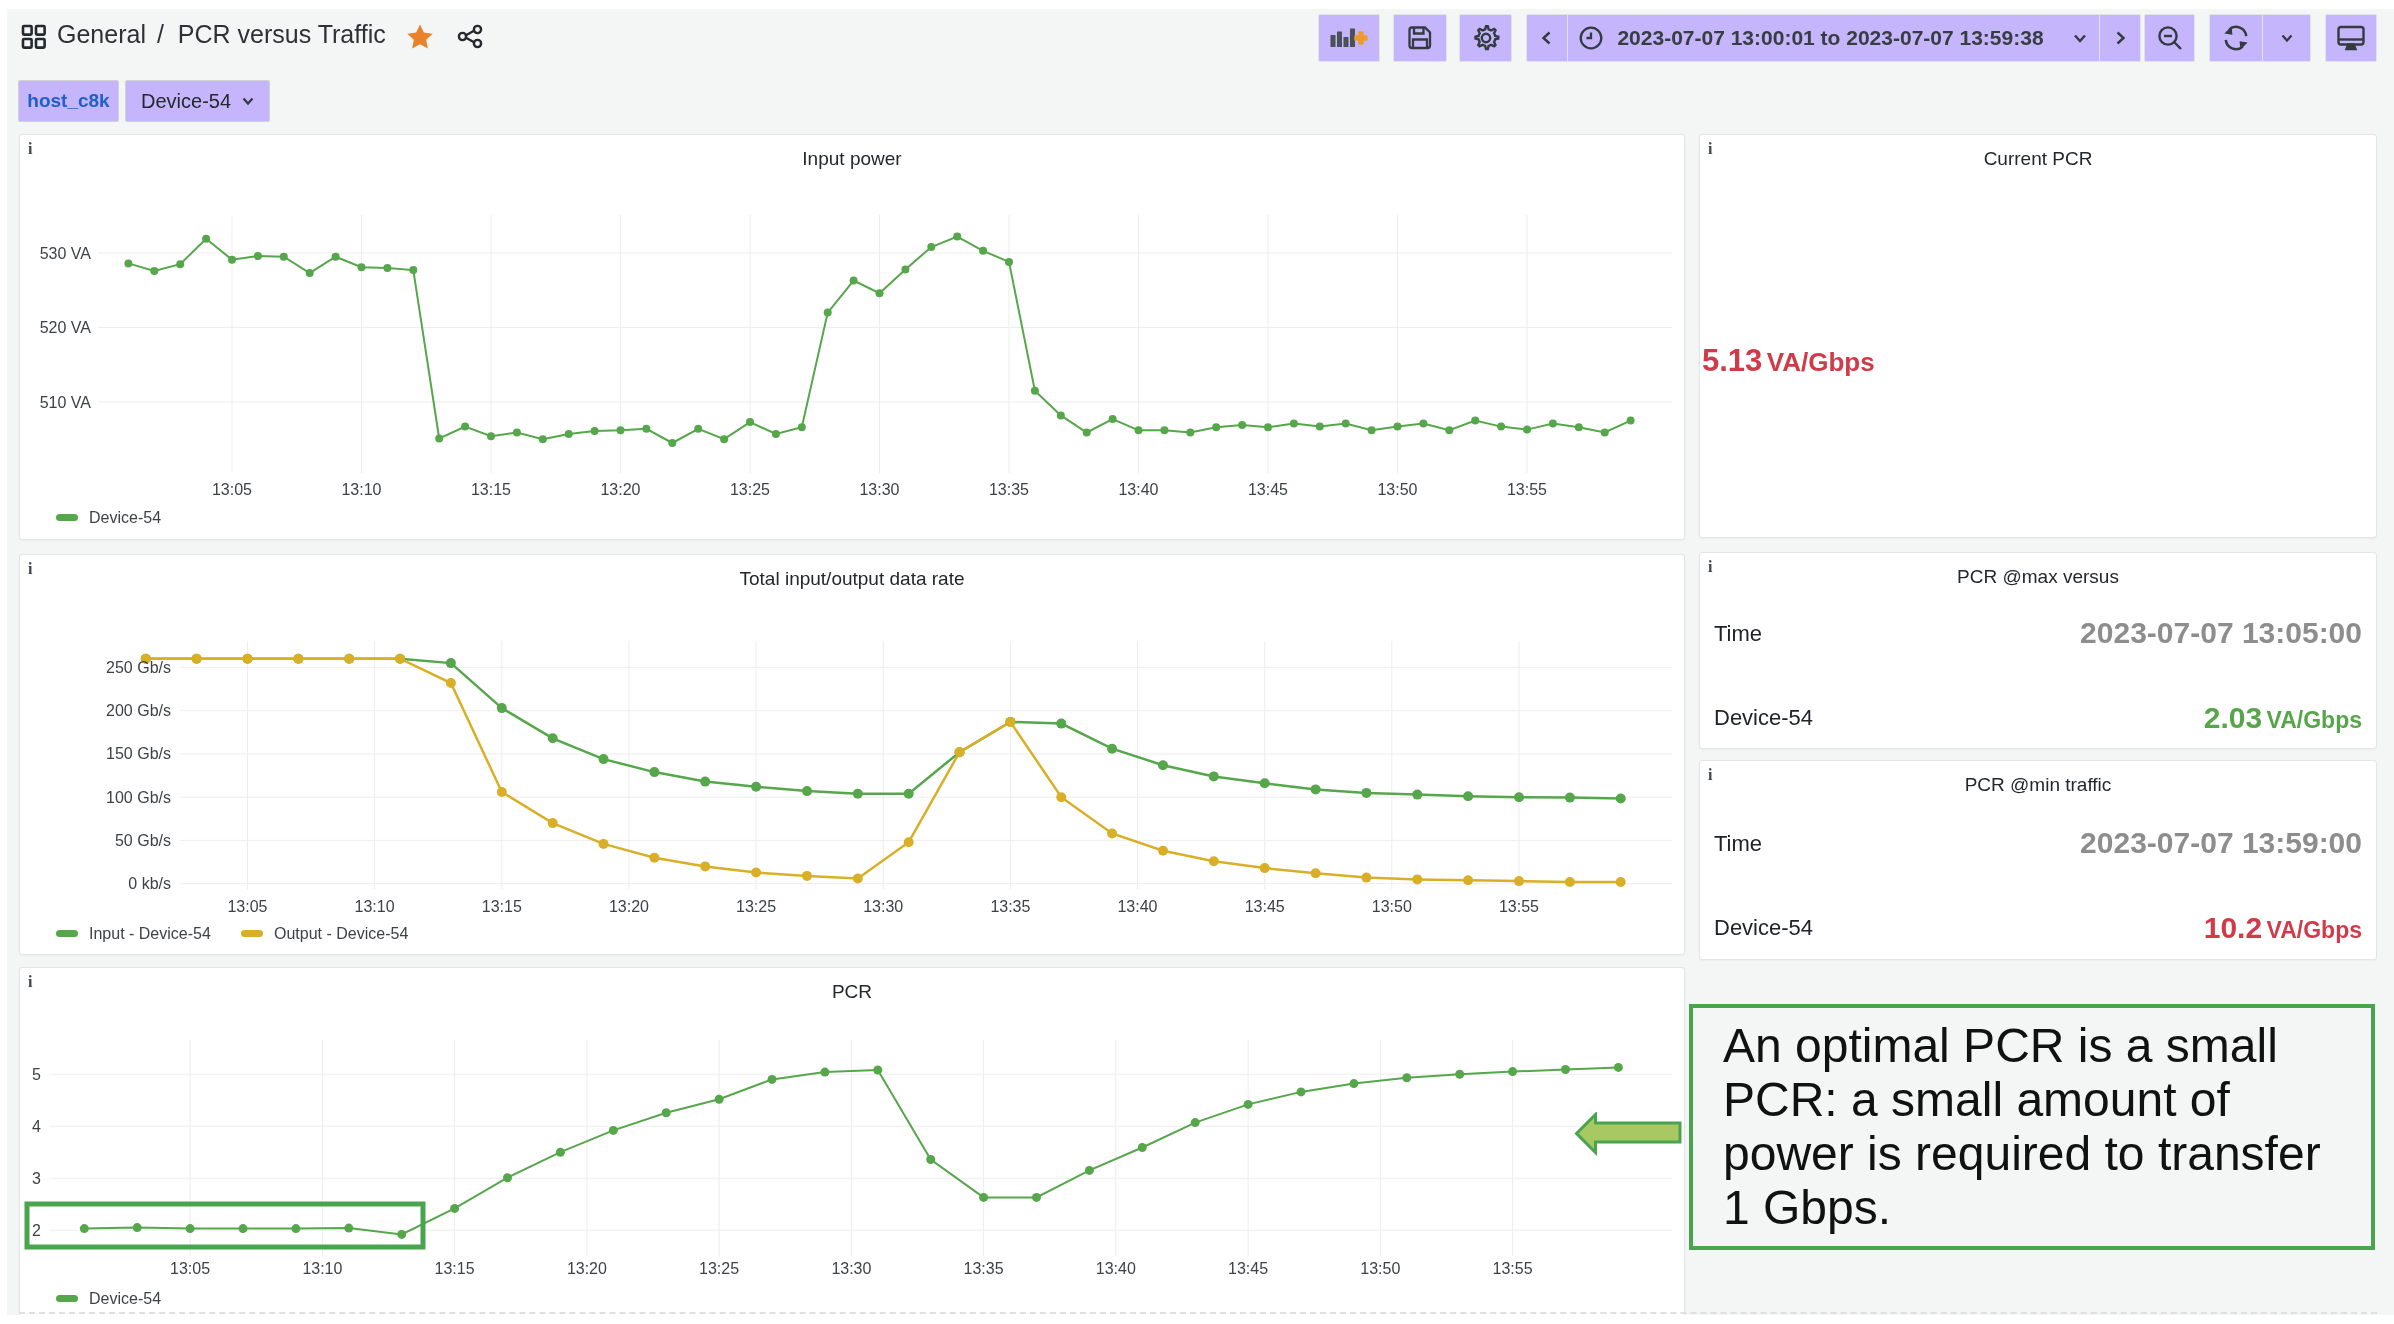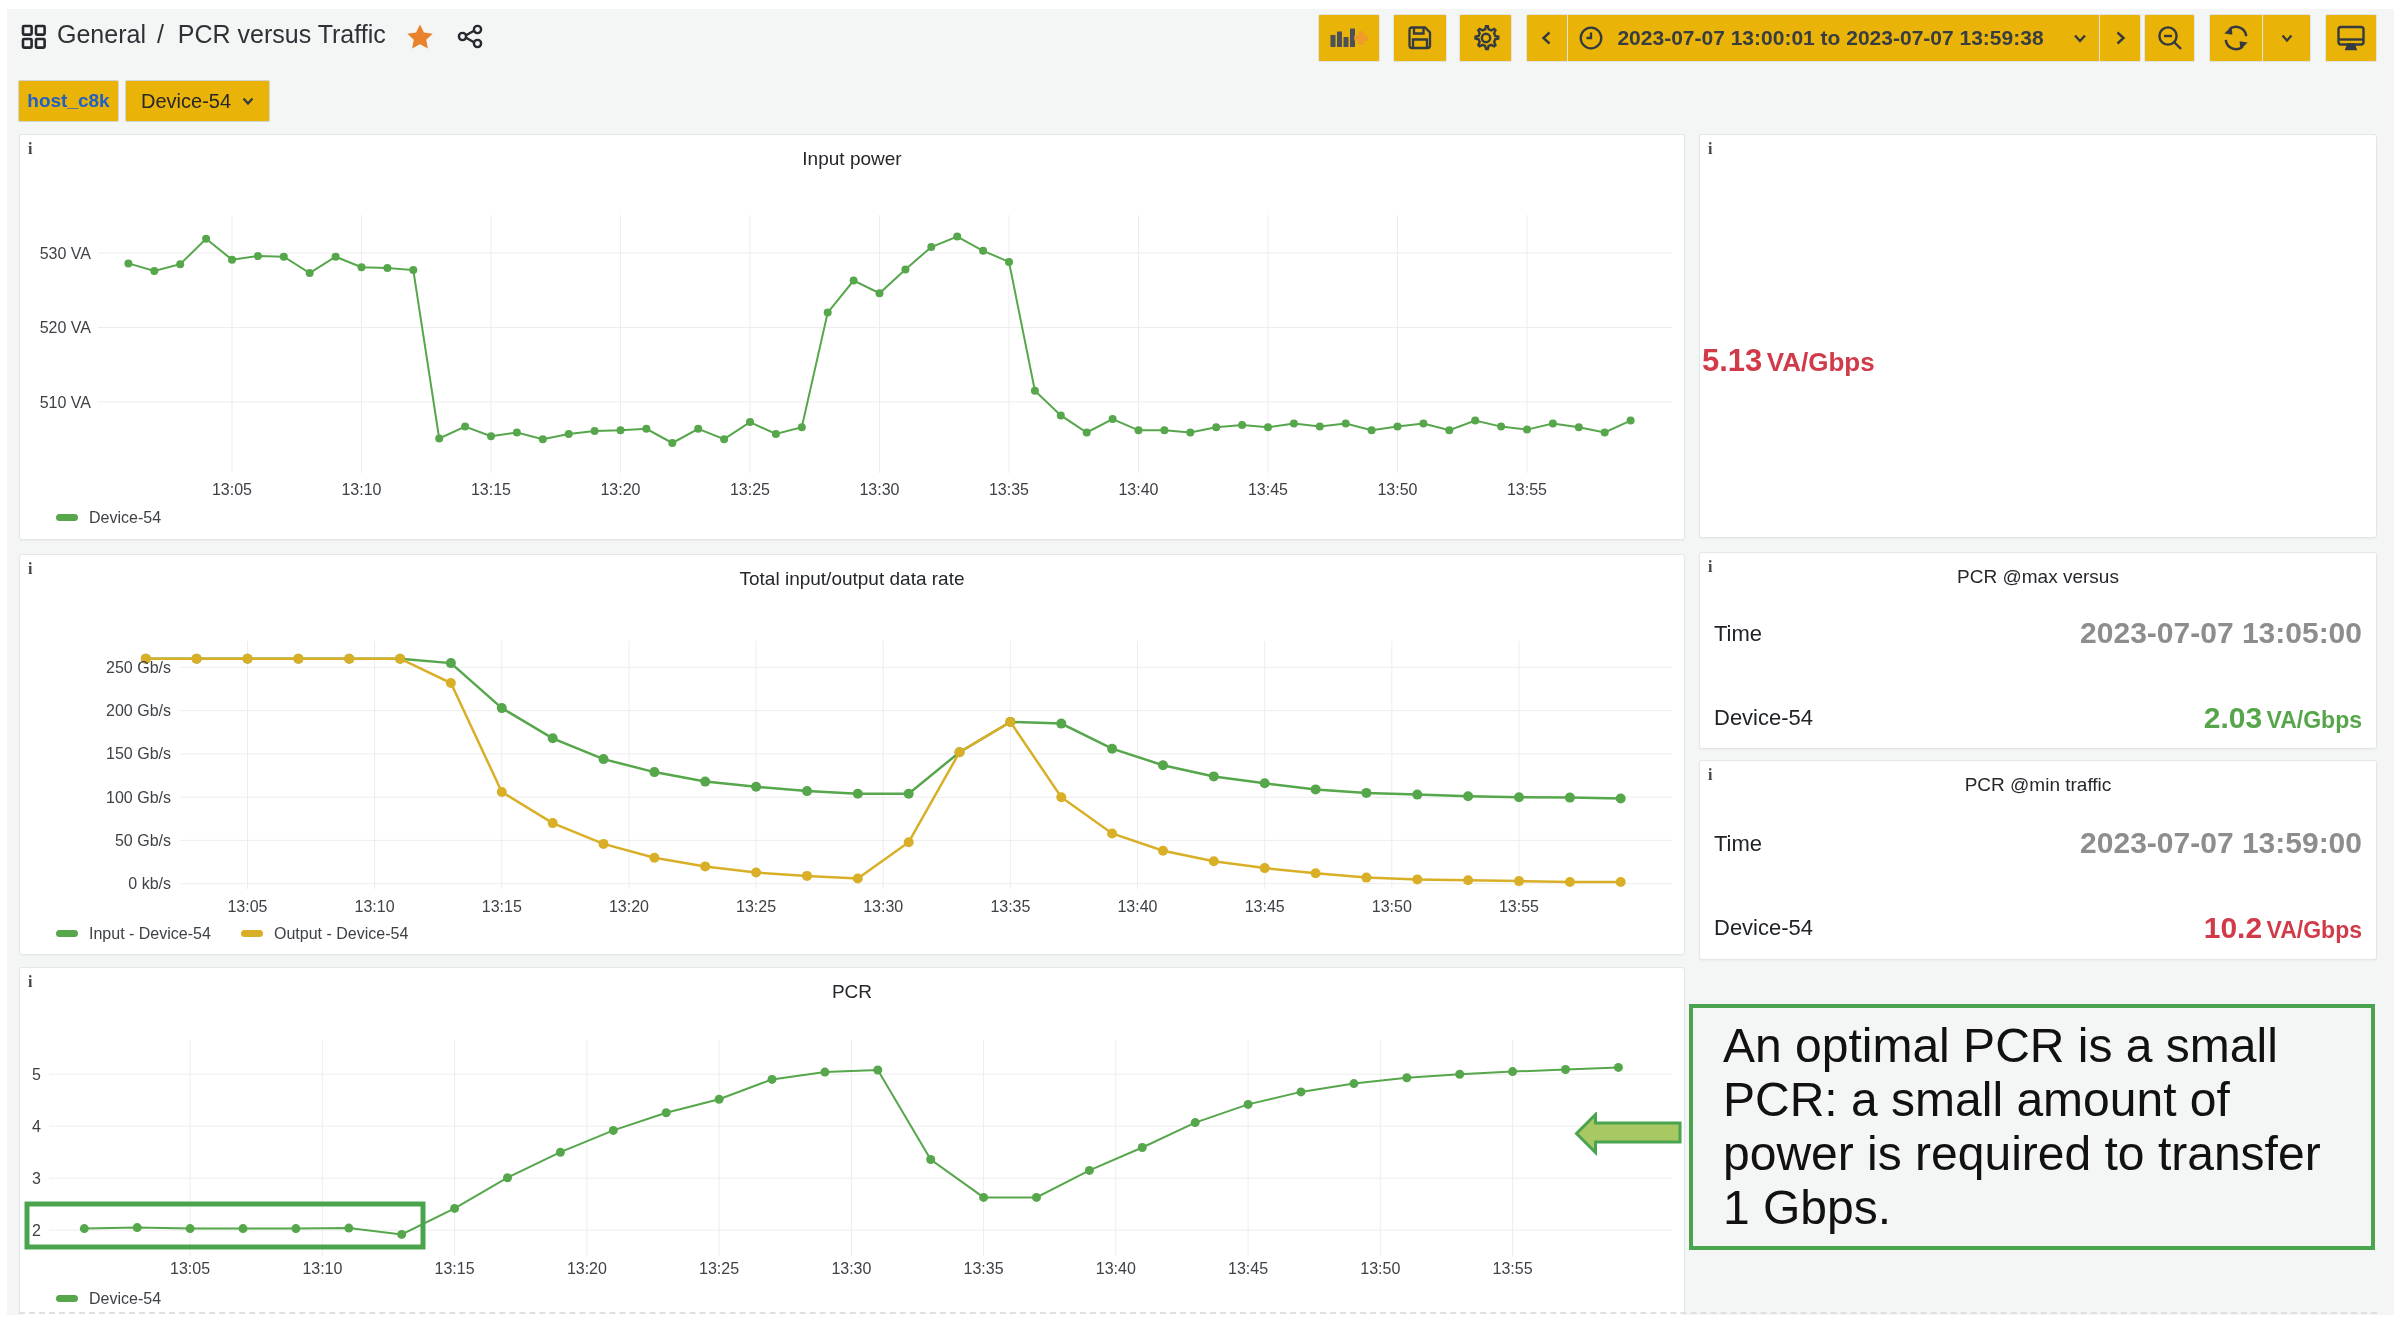--- a/index.html
+++ b/index.html
@@ -1,21 +1,21 @@
 <!DOCTYPE html>
 <html><head><meta charset="utf-8">
 <style>
 * { margin:0; padding:0; box-sizing:border-box; }
 html,body { width:2394px; height:1324px; background:#ffffff; font-family:"Liberation Sans", sans-serif; overflow:hidden; }
 .page { position:absolute; left:7px; top:9px; width:2387px; height:1306px; background:#f4f5f5; }
 .abs { position:absolute; }
 .panel { position:absolute; background:#fff; border:1px solid #e4e5e6; border-radius:3px; box-shadow:0 1px 2px rgba(0,0,0,0.04); }
 .ptitle { position:absolute; top:13px; left:0; right:0; text-align:center; font-size:19px; font-weight:400; color:#24272b; }
 .pinfo { position:absolute; top:5px; left:8px; font-size:16px; font-weight:700; color:#3f454b; font-family:"Liberation Serif",serif; }
-.btn { position:absolute; background:#eab308; border:1px solid #e2e3e4; border-radius:2px; display:flex; align-items:center; justify-content:center; }
+.btn { position:absolute; background:#c4b5fd; border:1px solid #e2e3e4; border-radius:2px; display:flex; align-items:center; justify-content:center; }
 .toolbar-btn { top:14px; height:48px; }
 .kv { position:absolute; left:14px; font-size:22px; color:#202428; }
 .kvval { position:absolute; right:14px; font-weight:700; text-align:right; }
 </style></head>
 <body>
 <div class="page"></div>
 
 <div class="abs" style="left:21px;top:24px;"><svg width="26" height="26" viewBox="0 0 26 26">
       <g fill="none" stroke="#24292e" stroke-width="2.6">
         <rect x="2" y="2" width="8.6" height="8.6" rx="1"></rect>
@@ -239,20 +239,21 @@
         <text x="1248.0" y="360" text-anchor="middle" font-size="16" fill="#3e4247">13:45</text>
         <text x="1377.5" y="360" text-anchor="middle" font-size="16" fill="#3e4247">13:50</text>
         <text x="1507.0" y="360" text-anchor="middle" font-size="16" fill="#3e4247">13:55</text>
         <rect x="36" y="379" width="22" height="7" rx="3.5" fill="#56a64b"></rect>
         <text x="69" y="388" font-size="16" fill="#3e4247">Device-54</text>
       </svg></div>
 </div>
 
 <div class="panel" style="left:1699px;top:134px;width:678px;height:404px;">
   <div class="pinfo">i</div>
+  <div class="ptitle">Current PCR</div>
   <div class="abs" style="left:2px;top:208px;width:678px;color:#d13b49;">
     <span style="font-size:31px;font-weight:700;">5.13</span>
     <span style="font-size:26px;font-weight:700;"> VA/Gbps</span>
   </div>
 </div>
 
 <div class="panel" style="left:19px;top:554px;width:1666px;height:401px;">
   <div class="pinfo">i</div>
   <div class="ptitle">Total input/output data rate</div>
   <div class="abs" style="left:0;top:0;"><svg width="1666" height="402" viewBox="0 0 1666 402" font-family="Liberation Sans, sans-serif">

